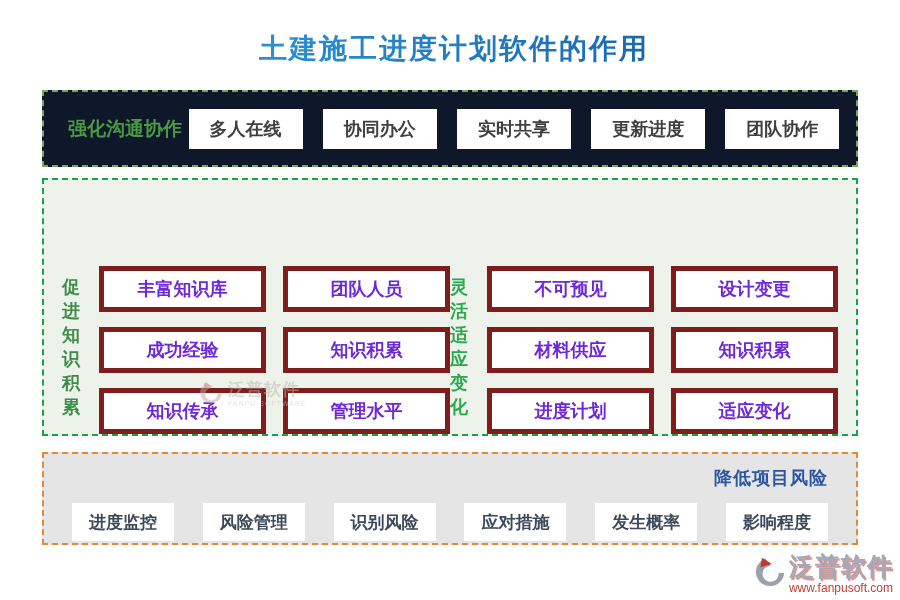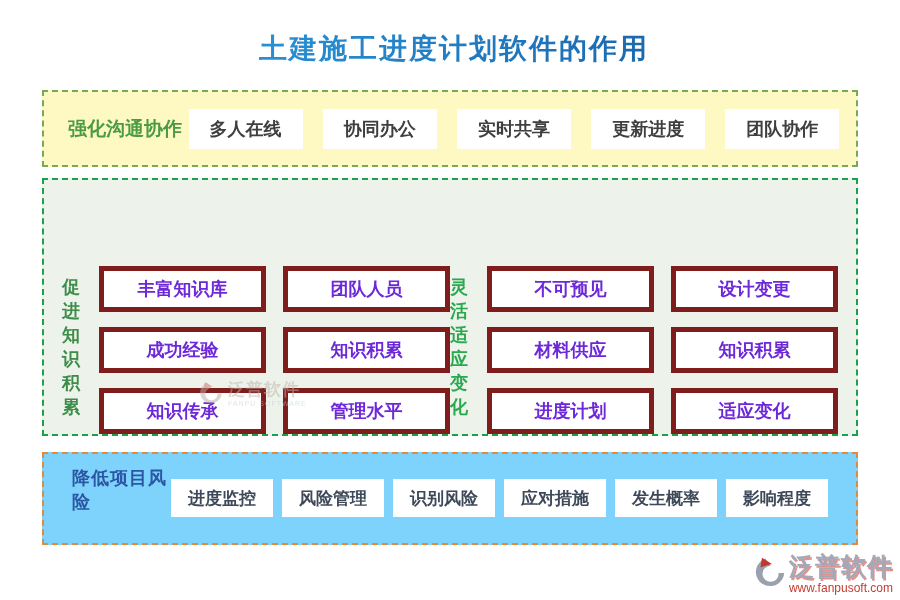--- a/index.html
+++ b/index.html
@@ -18,21 +18,21 @@
     -webkit-background-clip: text; background-clip: text;
     color: transparent;
   }
 
   
   .sec { position: absolute; left: 42px; width: 816px; }
 
   
   .sec-comm {
     top: 90px; height: 77px;
-    background: #fef9c3; border: 2px dashed #76a95a;
+    background: #0f172a; border: 2px dashed #76a95a;
     display: flex; align-items: center; padding: 0 16px 0 24px;
   }
   .sec-comm .sec-label {
     color: #4a9b43; font-size: 19px; font-weight: bold; white-space: nowrap;
     margin-right: 6px;
   }
   .chip-row { flex: 1; display: flex; justify-content: space-around; align-items: center; gap: 19px; }
   .chip {
     background: #ffffff; border: none; color: #3f3f3f;
     font-family: inherit; font-size: 18px; font-weight: bold;
@@ -55,22 +55,22 @@
   .card {
     background: #ffffff; border: 5px solid #7f1d1d; color: #6d28d9;
     font-family: inherit; font-size: 18px; font-weight: bold;
     height: 46px; display: flex; align-items: center; justify-content: center;
     cursor: pointer; white-space: nowrap;
   }
 
   
   .sec-risk {
     top: 452px; height: 93px;
-    background: #7dd3fc; border: 2px dashed #e08a3e;
-    display: flex; align-items: flex-start; padding: 12px 28px 0 28px;
+    background: #e5e5e5; border: 2px dashed #e08a3e;
+    display: flex; flex-direction: column; align-items: flex-end; padding: 12px 28px 0 28px;
   }
   .risk-title { color: #2b56a3; font-size: 18px; font-weight: bold; letter-spacing: 1px; }
   .risk-row { width: 100%; display: flex; justify-content: space-between; align-items: center; margin-top: 13px; }
   .chip.risk { color: #3d4858; font-size: 17px; min-width: 102px; height: 38px; }
 
   
   .watermark {
     position: absolute; left: 198px; top: 379px;
     display: flex; align-items: center; gap: 4px; opacity: 0.5; pointer-events: none;
   }

